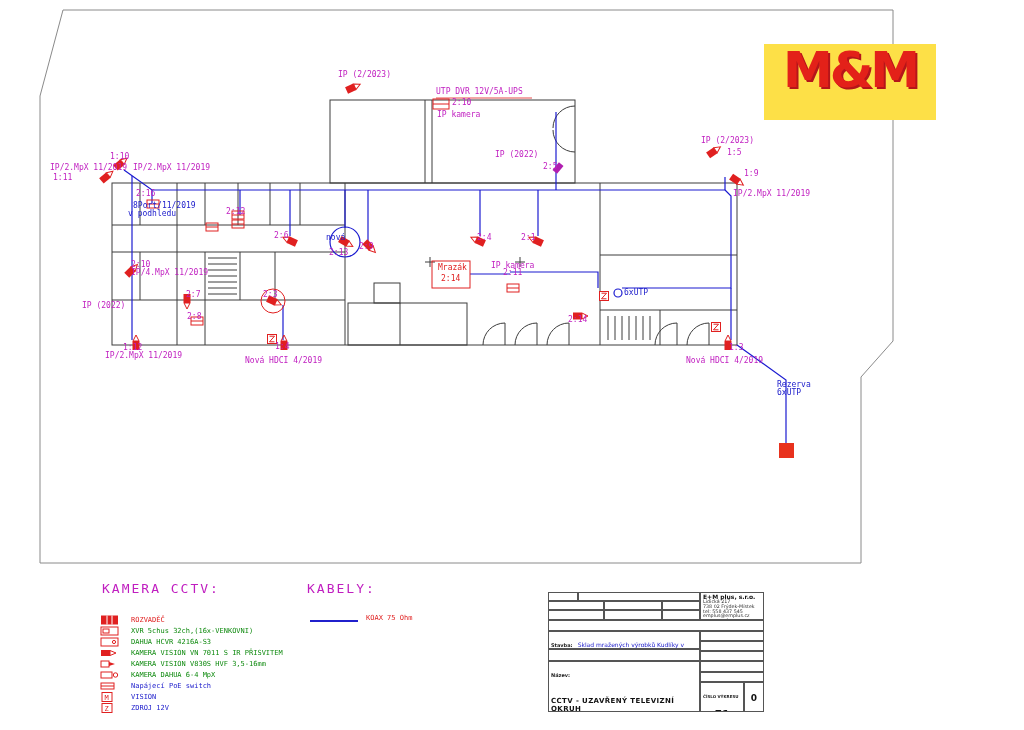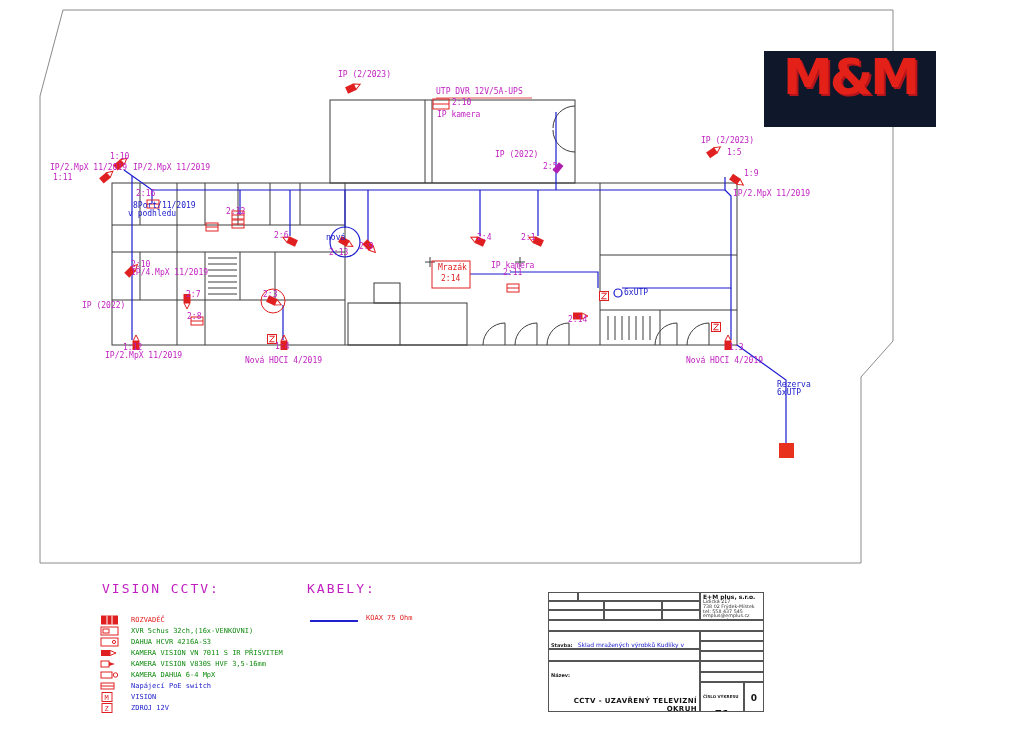--- a/index.html
+++ b/index.html
@@ -2,39 +2,39 @@
 <html><head>
 <meta charset="utf-8">
 <style>
   *{box-sizing:border-box;margin:0;padding:0}
   body{background:#e9e9e9;font-family:"DejaVu Sans",sans-serif}
   .page{position:relative;width:1024px;height:730px;background:#ffffff;overflow:hidden}
   svg.plan{position:absolute;left:0;top:0}
   .lbl{position:absolute;font:8px "DejaVu Sans Mono",monospace;white-space:nowrap;line-height:8px}
   .m{color:#c01ec0}.b{color:#2020cc}.r{color:#e02020}.g{color:#0f8a0f}
   
-  .logo{position:absolute;left:764px;top:51px;width:172px;height:76px;background:#0f172a}
+  .logo{position:absolute;left:764px;top:44px;width:172px;height:76px;background:#fde047}
   .logo-mm{height:52px;text-align:center;font:bold 50px "DejaVu Sans",sans-serif;line-height:52px;
            color:#e32119;letter-spacing:-3px;text-shadow:2px 2px 0 #b5151a}
   .logo-band{height:24px;background:#1a4aa8;color:#fff;text-align:center;
              font:bold 15px "DejaVu Sans",sans-serif;line-height:24px;letter-spacing:8px}
   
   .sec-title{position:absolute;font:13px "DejaVu Sans Mono",monospace;letter-spacing:2px;color:#c01ec0}
   .lg-row{position:absolute;left:100px;display:flex;align-items:center;gap:7px;height:12px}
   .lg-tx{font:7px "DejaVu Sans Mono",monospace;white-space:nowrap;line-height:7px}
   .koax-line{position:absolute;left:310px;top:620px;width:48px;border-top:2px solid #2020cc}
   
   .tb{position:absolute;left:548px;top:592px;width:216px;height:120px;color:#111}
   .tb .c{position:absolute;border:1px solid #555;overflow:hidden;padding:0 2px;background:#fff}
   .tb .lab{font-size:5px;line-height:7px;color:#222;font-weight:bold}
   .tb .val{font-size:6px;line-height:8px}
   .tb .blue{color:#2020cc}
   .co-name{font-size:6px;font-weight:bold;line-height:7px}
   .co-line{font-size:4.8px;line-height:4.8px;color:#333}
-  .nazev-val{display:block;text-align:right;margin-top:16px;font-size:7px;font-weight:bold;letter-spacing:.4px}
+  .nazev-val{display:block;text-align:left;margin-top:16px;font-size:7px;font-weight:bold;letter-spacing:.4px}
   .vykres-val{display:block;text-align:center;font-size:11px;font-weight:bold;margin-top:6px}
   .rev-val{display:block;text-align:center;font-size:9px;font-weight:bold;margin-top:10px}
 </style>
 </head>
 <body>
 
 <div class="page">
 
   <svg class="plan" width="1024" height="730">
     <defs>
@@ -196,21 +196,21 @@
   <span class="lbl m" style="left:245px;top:357px">Nová HDCI 4/2019</span>
   <span class="lbl m" style="left:729px;top:344px">1:3</span>
   <span class="lbl m" style="left:686px;top:357px">Nová HDCI 4/2019</span>
   <span class="lbl b" style="left:777px;top:381px">Rezerva</span>
   <span class="lbl b" style="left:777px;top:389px">6xUTP</span>
 
   <div class="logo">
     <div class="logo-mm">M&amp;M</div>
   </div>
 
-  <div class="sec-title" style="left:102px;top:581px">VISION CCTV:</div>
+  <div class="sec-title" style="left:102px;top:581px">KAMERA CCTV:</div>
 
   <div class="lg-row" style="top:614px">
     <svg class="lg-ic" width="24" height="12">
         <rect x="1" y="1.5" width="17" height="9" fill="#e02020"></rect>
         <line x1="7" y1="1.5" x2="7" y2="10.5" stroke="#fff"></line>
         <line x1="12" y1="1.5" x2="12" y2="10.5" stroke="#fff"></line>
       </svg>
     <span class="lg-tx r">ROZVADĚČ</span>
   </div>
   <div class="lg-row" style="top:625px">

